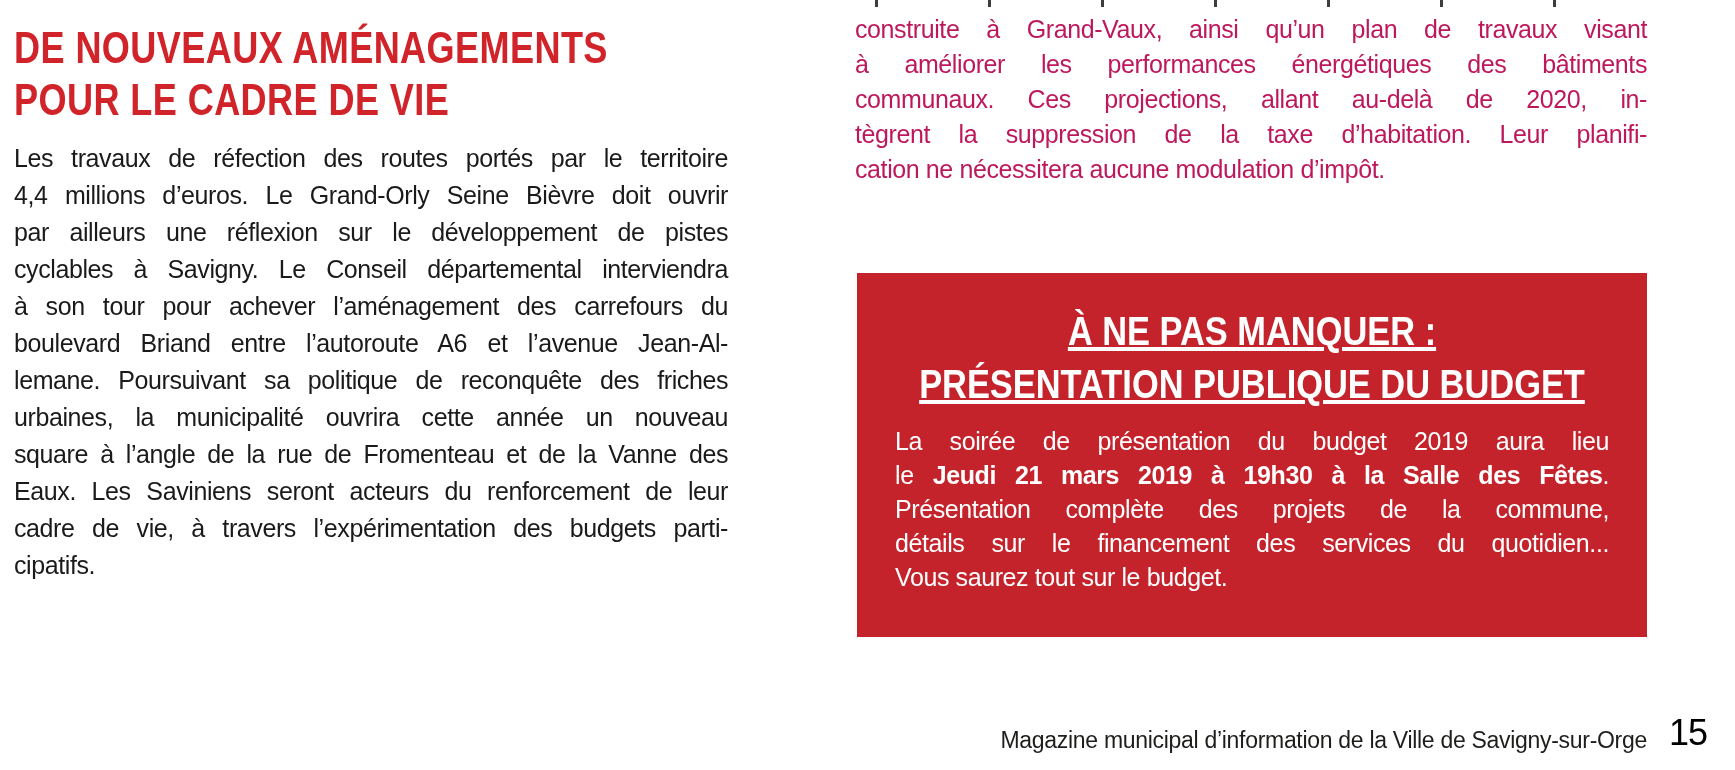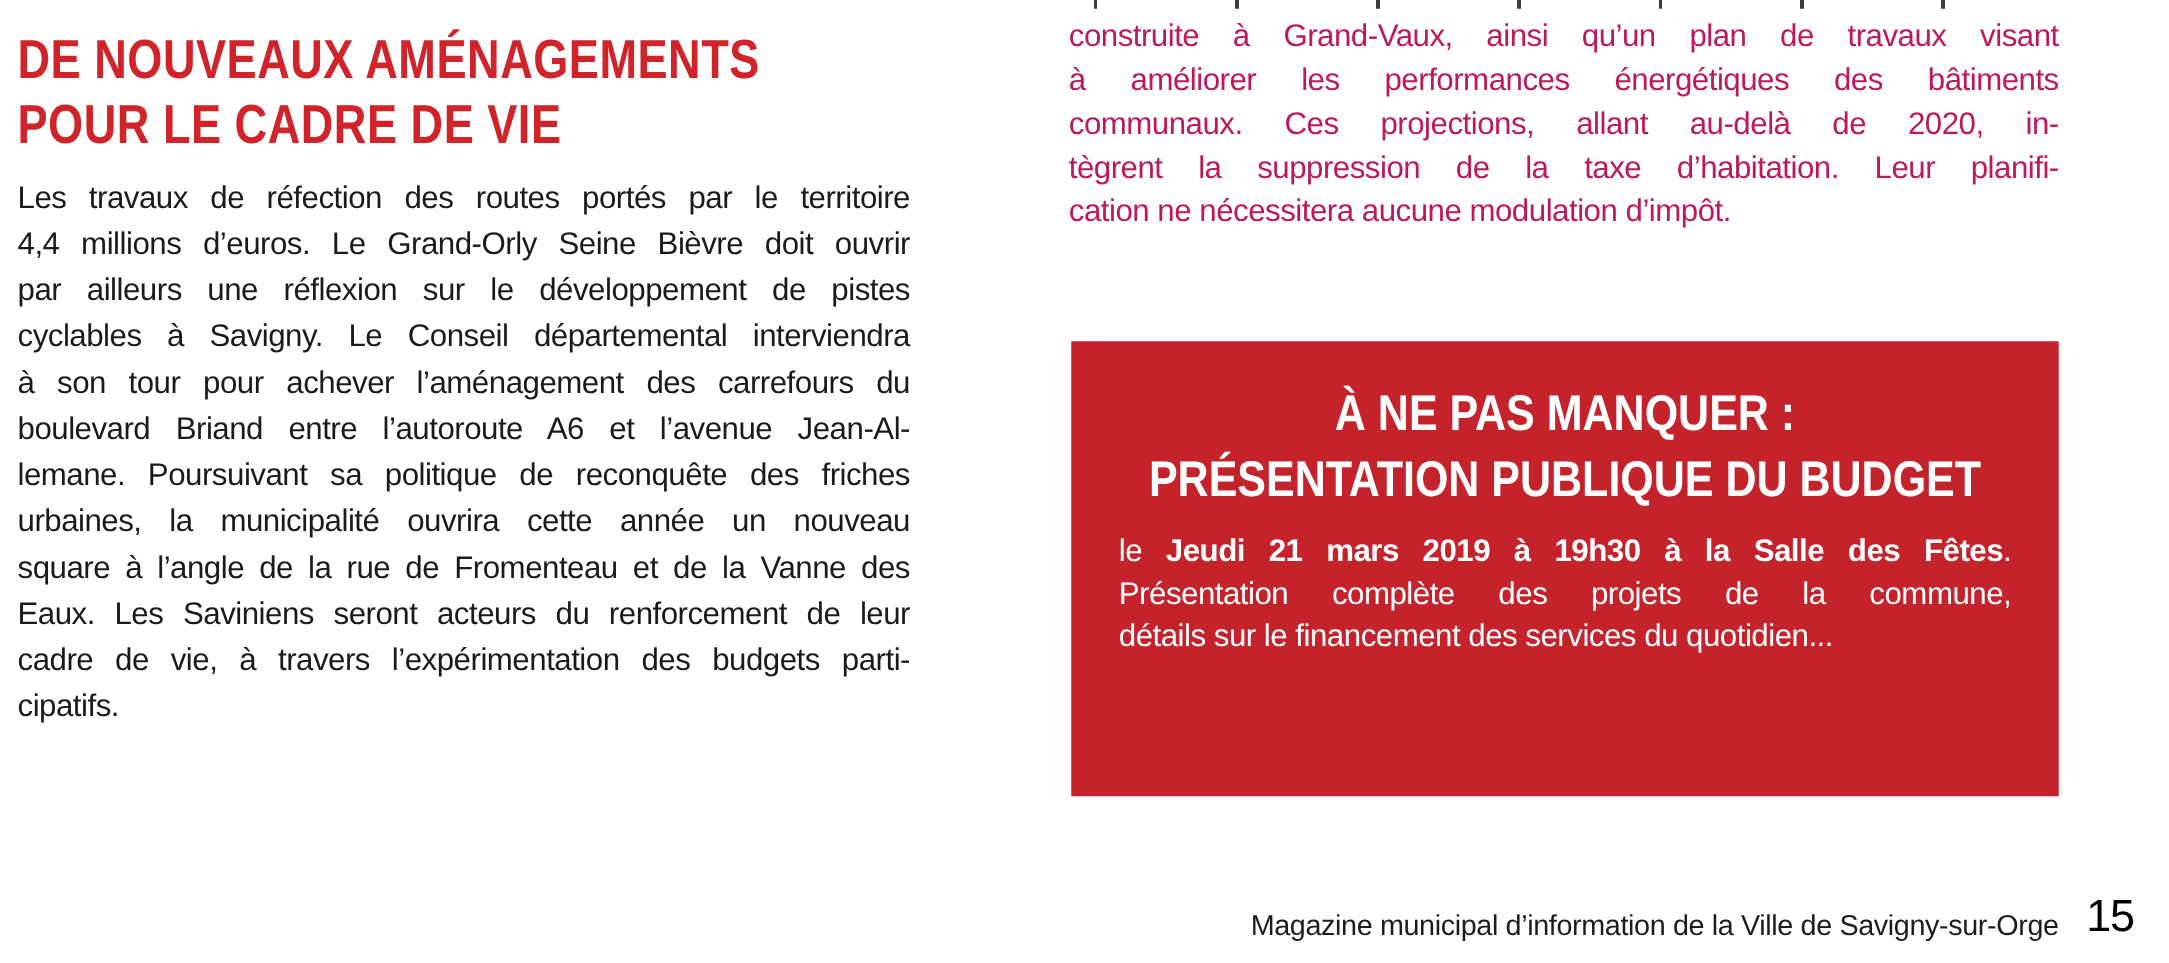--- a/index.html
+++ b/index.html
@@ -31,21 +31,21 @@
     height:7px;width:760px;margin-left:20px;opacity:.85;
     background:repeating-linear-gradient(90deg,#1a1a1a 0 3px,transparent 3px 113px);
   }
   .col-right .para{margin-top:5px;font-size:25px;line-height:35px;letter-spacing:-.4px;color:#be185d;}
 
   
   .callout{
     position:absolute;left:857px;top:273px;width:790px;height:364px;
     background:var(--brand-red);color:var(--white);
   }
-  .callout-heading{margin-top:32px;font-weight:bold;font-size:40px;line-height:53px;}
+  .callout-heading{margin-top:32px;font-weight:bold;font-size:40px;line-height:53px;text-decoration:underline;}
   .callout-heading .tline{text-align:center;text-align-last:center;transform:scaleX(.86);transform-origin:50% 50%;white-space:nowrap;}
   .callout .para{margin:13px 38px 0 38px;font-size:25px;line-height:34px;letter-spacing:-.4px;}
   .callout .para .b{font-weight:bold;}
 
   
   .footer{
     position:absolute;right:28px;top:712px;display:flex;align-items:flex-end;gap:22px;
   }
   .footer-text{font-size:23px;letter-spacing:-.3px;color:#1d1d1b;}
   .page-number{font-size:36px;font-weight:normal;color:#000;letter-spacing:-1px;}
@@ -86,23 +86,25 @@
         <div class="tline"><span>cation ne nécessitera aucune modulation d’impôt.</span></div>
       </div>
   </section>
 
   <aside class="callout">
     <h2 class="callout-heading">
         <div class="tline"><span>À NE PAS MANQUER :</span></div>
         <div class="tline"><span>PRÉSENTATION PUBLIQUE DU BUDGET</span></div>
       </h2>
     <div class="para">
+        <div class="tline"><span>La soirée de présentation du budget 2019 aura lieu</span></div>
         <div class="tline"><span>le </span><span class="b">Jeudi 21 mars 2019 à 19h30 à la Salle des Fêtes</span><span>.</span></div>
         <div class="tline"><span>Présentation complète des projets de la commune,</span></div>
         <div class="tline"><span>détails sur le financement des services du quotidien...</span></div>
+        <div class="tline"><span>Vous saurez tout sur le budget.</span></div>
       </div>
   </aside>
 
   <footer class="footer">
     <span class="footer-text">Magazine municipal d’information de la Ville de Savigny-sur-Orge</span>
     <span class="page-number">15</span>
   </footer>
 
 </div>
 

